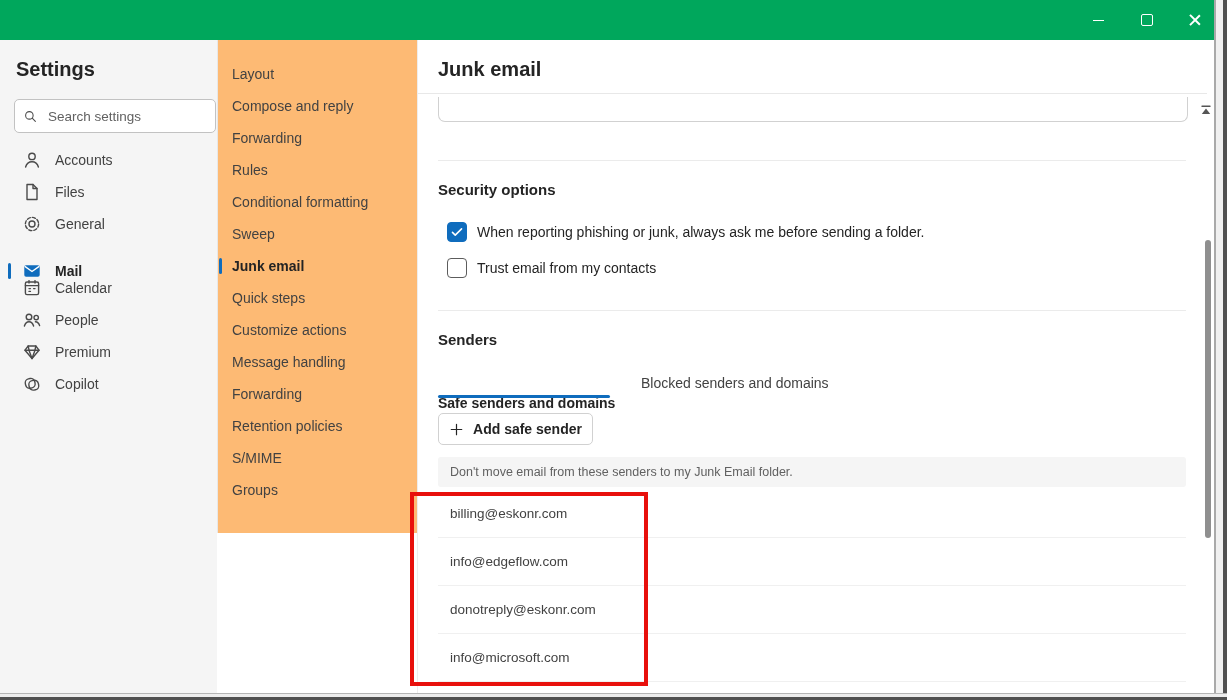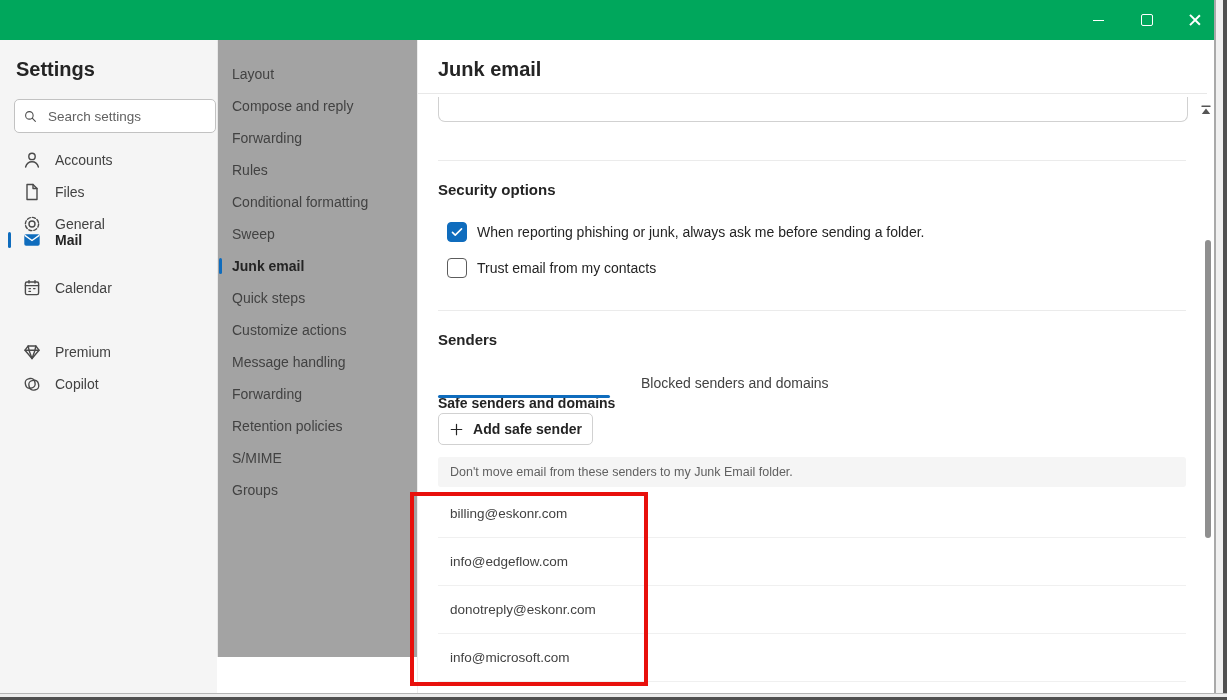--- a/index.html
+++ b/index.html
@@ -23,21 +23,21 @@
   .searchbox{position:absolute;display:flex;align-items:center;gap:8px;background:#fff;border:1px solid #c2c2c2;border-radius:5px;padding:0 8px;}
   .searchbox input{border:none;outline:none;flex:1;min-width:0;font-size:13.5px;color:#242424;background:transparent;font-family:inherit;}
   .searchbox input::placeholder{color:#616161;}
   #sidebar-search{left:14px;top:59px;width:184px;height:32px;}
   .side-item{position:absolute;left:0;width:217px;height:32px;display:flex;align-items:center;gap:13px;padding-left:22px;box-sizing:border-box;font-size:14px;color:#424242;cursor:pointer;}
   .side-item.selected{font-weight:700;color:#242424;}
   .icon20{width:20px;height:20px;flex:0 0 20px;display:inline-flex;}
   .sel-bar{position:absolute;width:3px;height:16px;border-radius:2px;background:#0f6cbd;}
 
   
-  #navcol{left:217px;top:40px;width:200px;height:617px;background:#a3a3a3;border-left:1px solid #e7e7e7;}
+  #navcol{left:217px;top:40px;width:200px;height:493px;background:#fdba74;border-left:1px solid #e7e7e7;}
   .nav-item{position:absolute;left:0;width:200px;height:32px;display:flex;align-items:center;padding-left:14px;box-sizing:border-box;font-size:14px;color:#424242;cursor:pointer;}
   .nav-item.selected{font-weight:700;color:#242424;}
   .nav-sel-bar{position:absolute;left:1px;width:3px;height:16px;border-radius:2px;background:#0f6cbd;}
 
   
   #main{left:417px;top:40px;width:797px;height:653px;background:#fff;border-left:1px solid #ededed;}
   #page-title{position:absolute;left:20px;top:18px;font-size:20px;font-weight:700;color:#242424;}
   .divider{position:absolute;height:0;border-top:1px solid #e8e8e8;}
   #cutoff-box{position:absolute;left:20px;top:57px;width:748px;height:24px;border:1px solid #d1d1d1;border-top:none;border-radius:0 0 7px 7px;background:#fff;}
   .section-heading{position:absolute;font-size:15px;font-weight:700;color:#242424;}
@@ -119,21 +119,21 @@
     <div class="side-item" style="top:168px;">
       <span class="icon20">
         <svg class="oicon" viewBox="0 0 20 20">
             <circle cx="10" cy="10" r="3"></circle>
             <circle cx="10" cy="10" r="6.6" stroke-dasharray="3.2 2.0"></circle>
           </svg>
       </span>
       <span>General</span>
     </div>
 
-    <div class="side-item selected" style="top:184px;">
+    <div class="side-item selected" style="top:215px;">
       <span class="sel-bar" style="left: 8px; top: 8px; background: rgb(15, 108, 189);"></span>
       <span class="icon20">
         <svg viewBox="0 0 20 20" style="width:100%;height:100%;">
             <rect x="2.3" y="4.3" width="15.4" height="11.4" rx="1.8" fill="#0f6cbd"></rect>
             <path d="M3.2 5.6l6.8 4.9 6.8-4.9" stroke="#fff" stroke-width="1.3" fill="none" stroke-linecap="round" stroke-linejoin="round"></path>
           </svg>
       </span>
       <span>Mail</span>
     </div>
 
@@ -145,20 +145,31 @@
             <line x1="7" y1="2.6" x2="7" y2="5"></line>
             <line x1="13" y1="2.6" x2="13" y2="5"></line>
             <line x1="7" y1="10.6" x2="8.4" y2="10.6"></line>
             <line x1="11.6" y1="10.6" x2="13" y2="10.6"></line>
             <line x1="7" y1="13.4" x2="8.4" y2="13.4"></line>
           </svg>
       </span>
       <span>Calendar</span>
     </div>
 
+    <div class="side-item" style="top:264px;">
+      <span class="icon20">
+        <svg class="oicon" viewBox="0 0 20 20">
+            <circle cx="7" cy="7" r="2.8"></circle>
+            <path d="M2.4 16c.8-2.9 2.7-4.3 4.6-4.3s3.8 1.4 4.6 4.3"></path>
+            <circle cx="14.2" cy="7.6" r="2.2"></circle>
+            <path d="M13.4 11.7c1.9.1 3.5 1.4 4.2 3.9"></path>
+          </svg>
+      </span>
+      <span>People</span>
+    </div>
 
     <div class="side-item" style="top:296px;">
       <span class="icon20">
         <svg class="oicon" viewBox="0 0 20 20">
             <path d="M6.2 4h7.6l3.2 4.2L10 16.5 3 8.2z"></path>
             <path d="M3 8.2h14"></path>
             <path d="M10 16.5L7 8.2 6.2 4"></path>
             <path d="M10 16.5l3-8.3.8-4.2"></path>
           </svg>
       </span>

